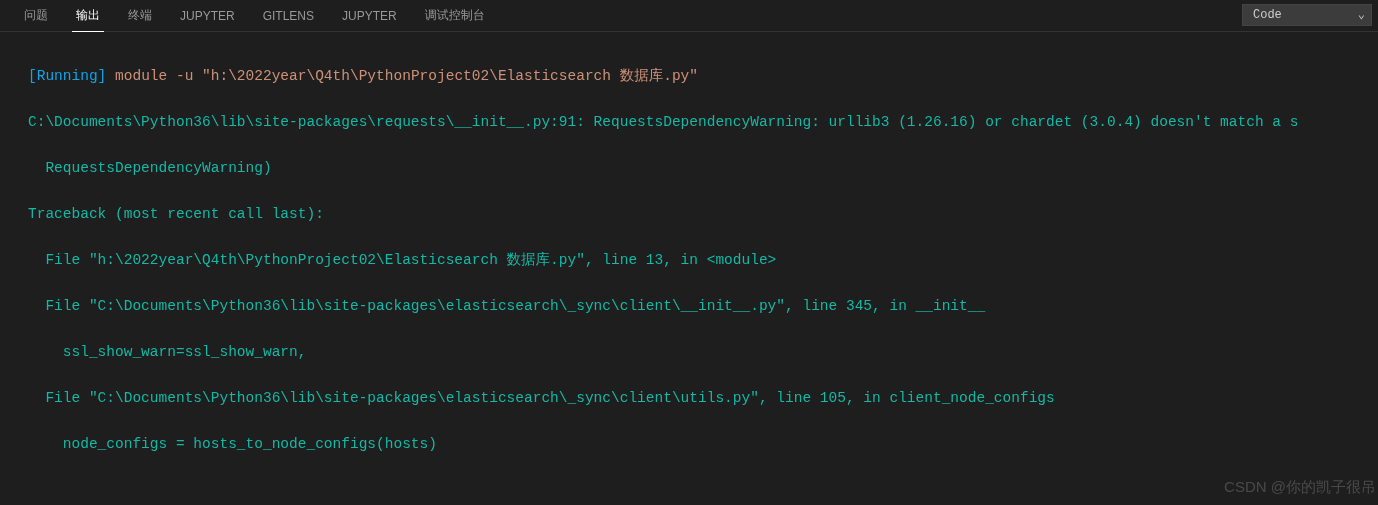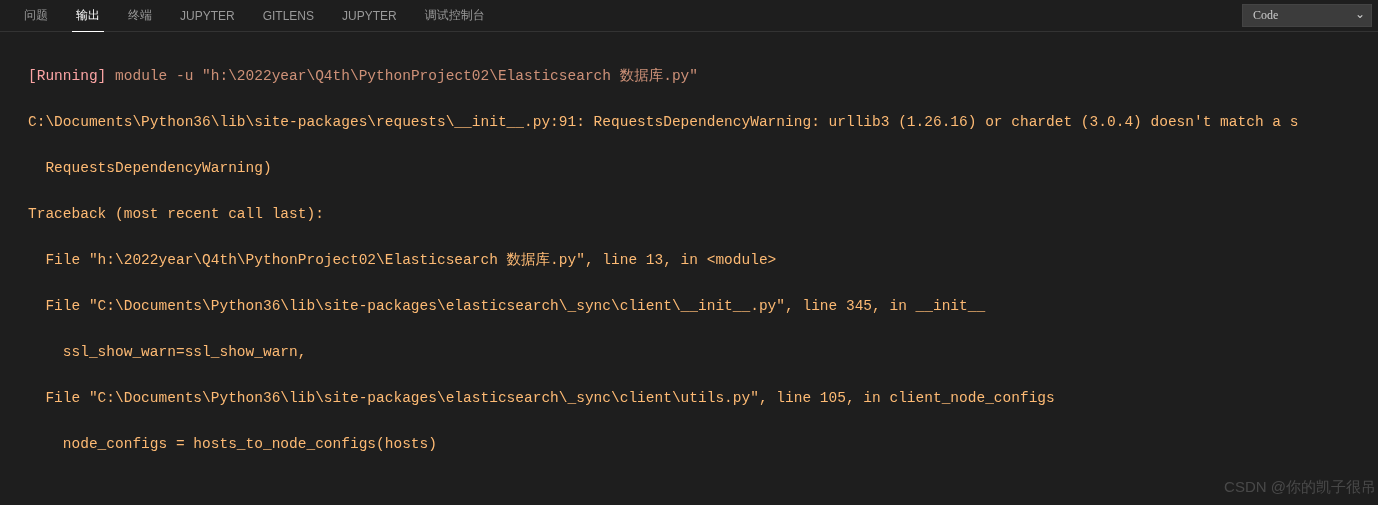--- a/index.html
+++ b/index.html
@@ -44,42 +44,42 @@
       right: 10px;
       height: 1px;
       background: #fff;
     }
     .dropdown {
       position: absolute;
       right: 6px;
       top: 4px;
       background: #3c3c3c;
       padding: 3px 28px 3px 10px;
-      font-family: Liberation Serif, serif;
+      font-family: Liberation Mono, monospace;
       font-size: 12px;
       color: #ccc;
       border: 1px solid #444;
       min-width: 130px;
     }
     .dropdown::after {
       content: '⌄';
       position: absolute;
       right: 6px;
       top: 2px;
       font-size: 12px;
     }
     .output {
       padding: 10px 28px 10px 28px;
       line-height: 23px;
       white-space: pre;
       font-size: 14.5px;
     }
-    .blue { color: #fca5a5; }
+    .blue { color: #0ea5e9; }
     .orange { color: #ce9178; }
-    .white { color: #fdba74; }
+    .white { color: #14b8a6; }
     .watermark {
       position: absolute;
       bottom: 8px;
       right: 2px;
       color: rgba(200,200,200,0.25);
       font-family: -apple-system, 'Segoe UI', sans-serif;
       font-size: 15px;
     }
     .line { display: block; }
   </style>

